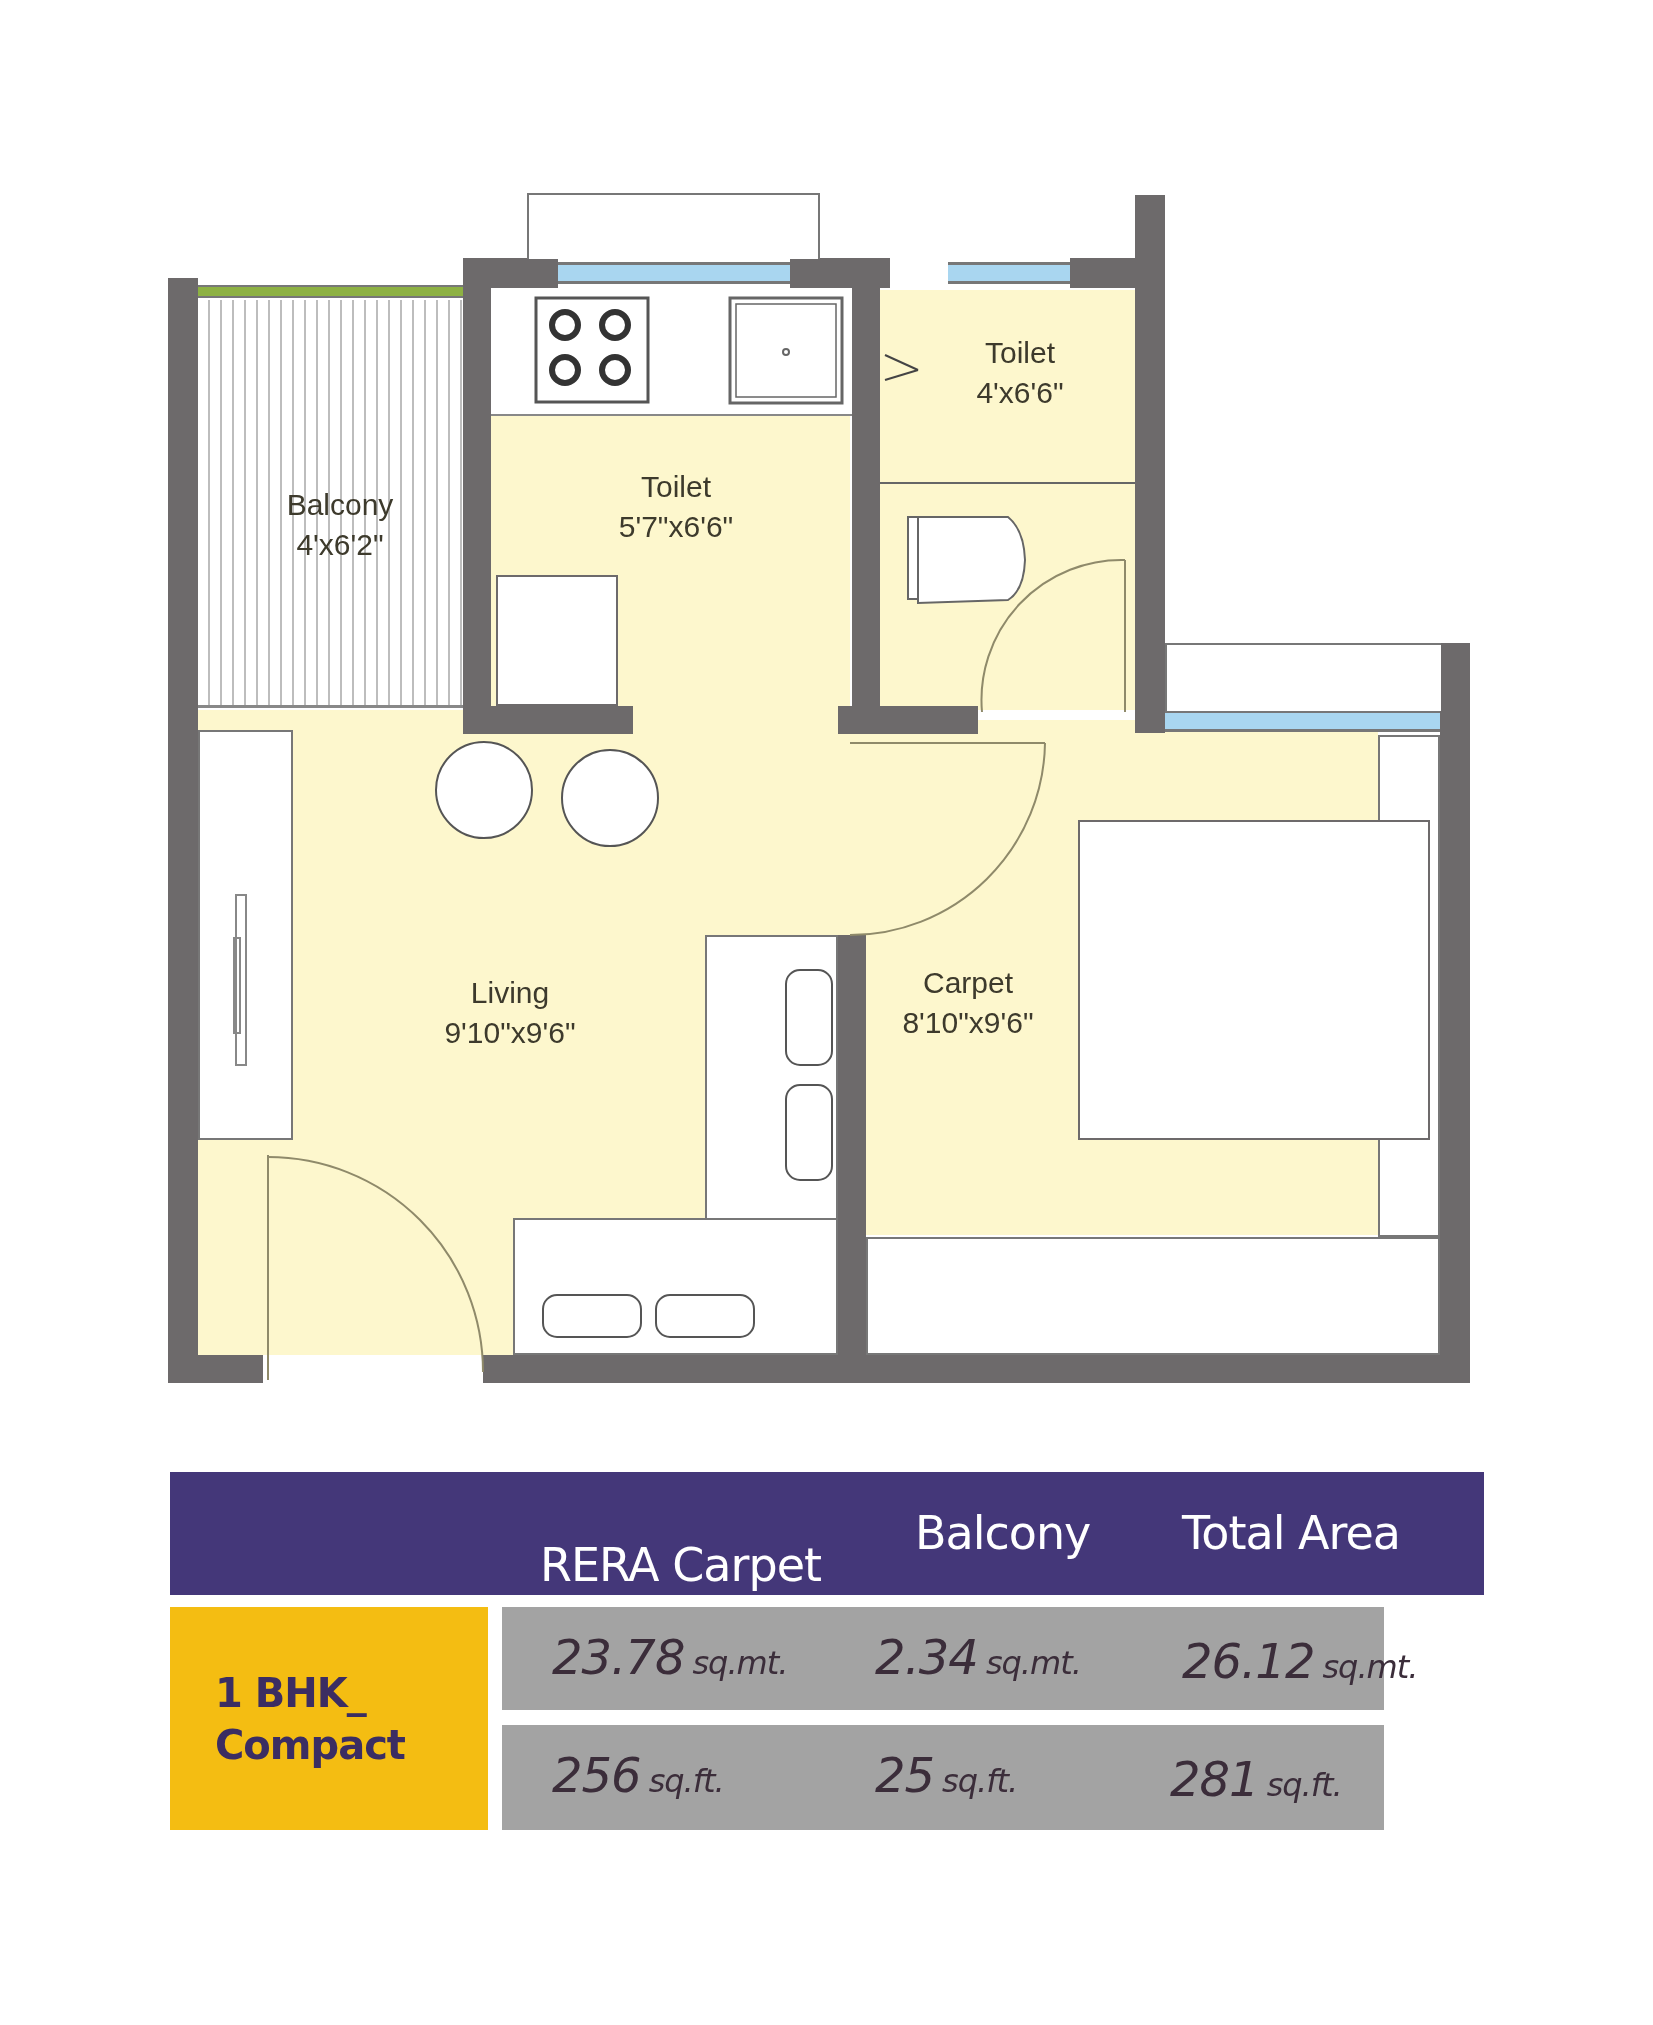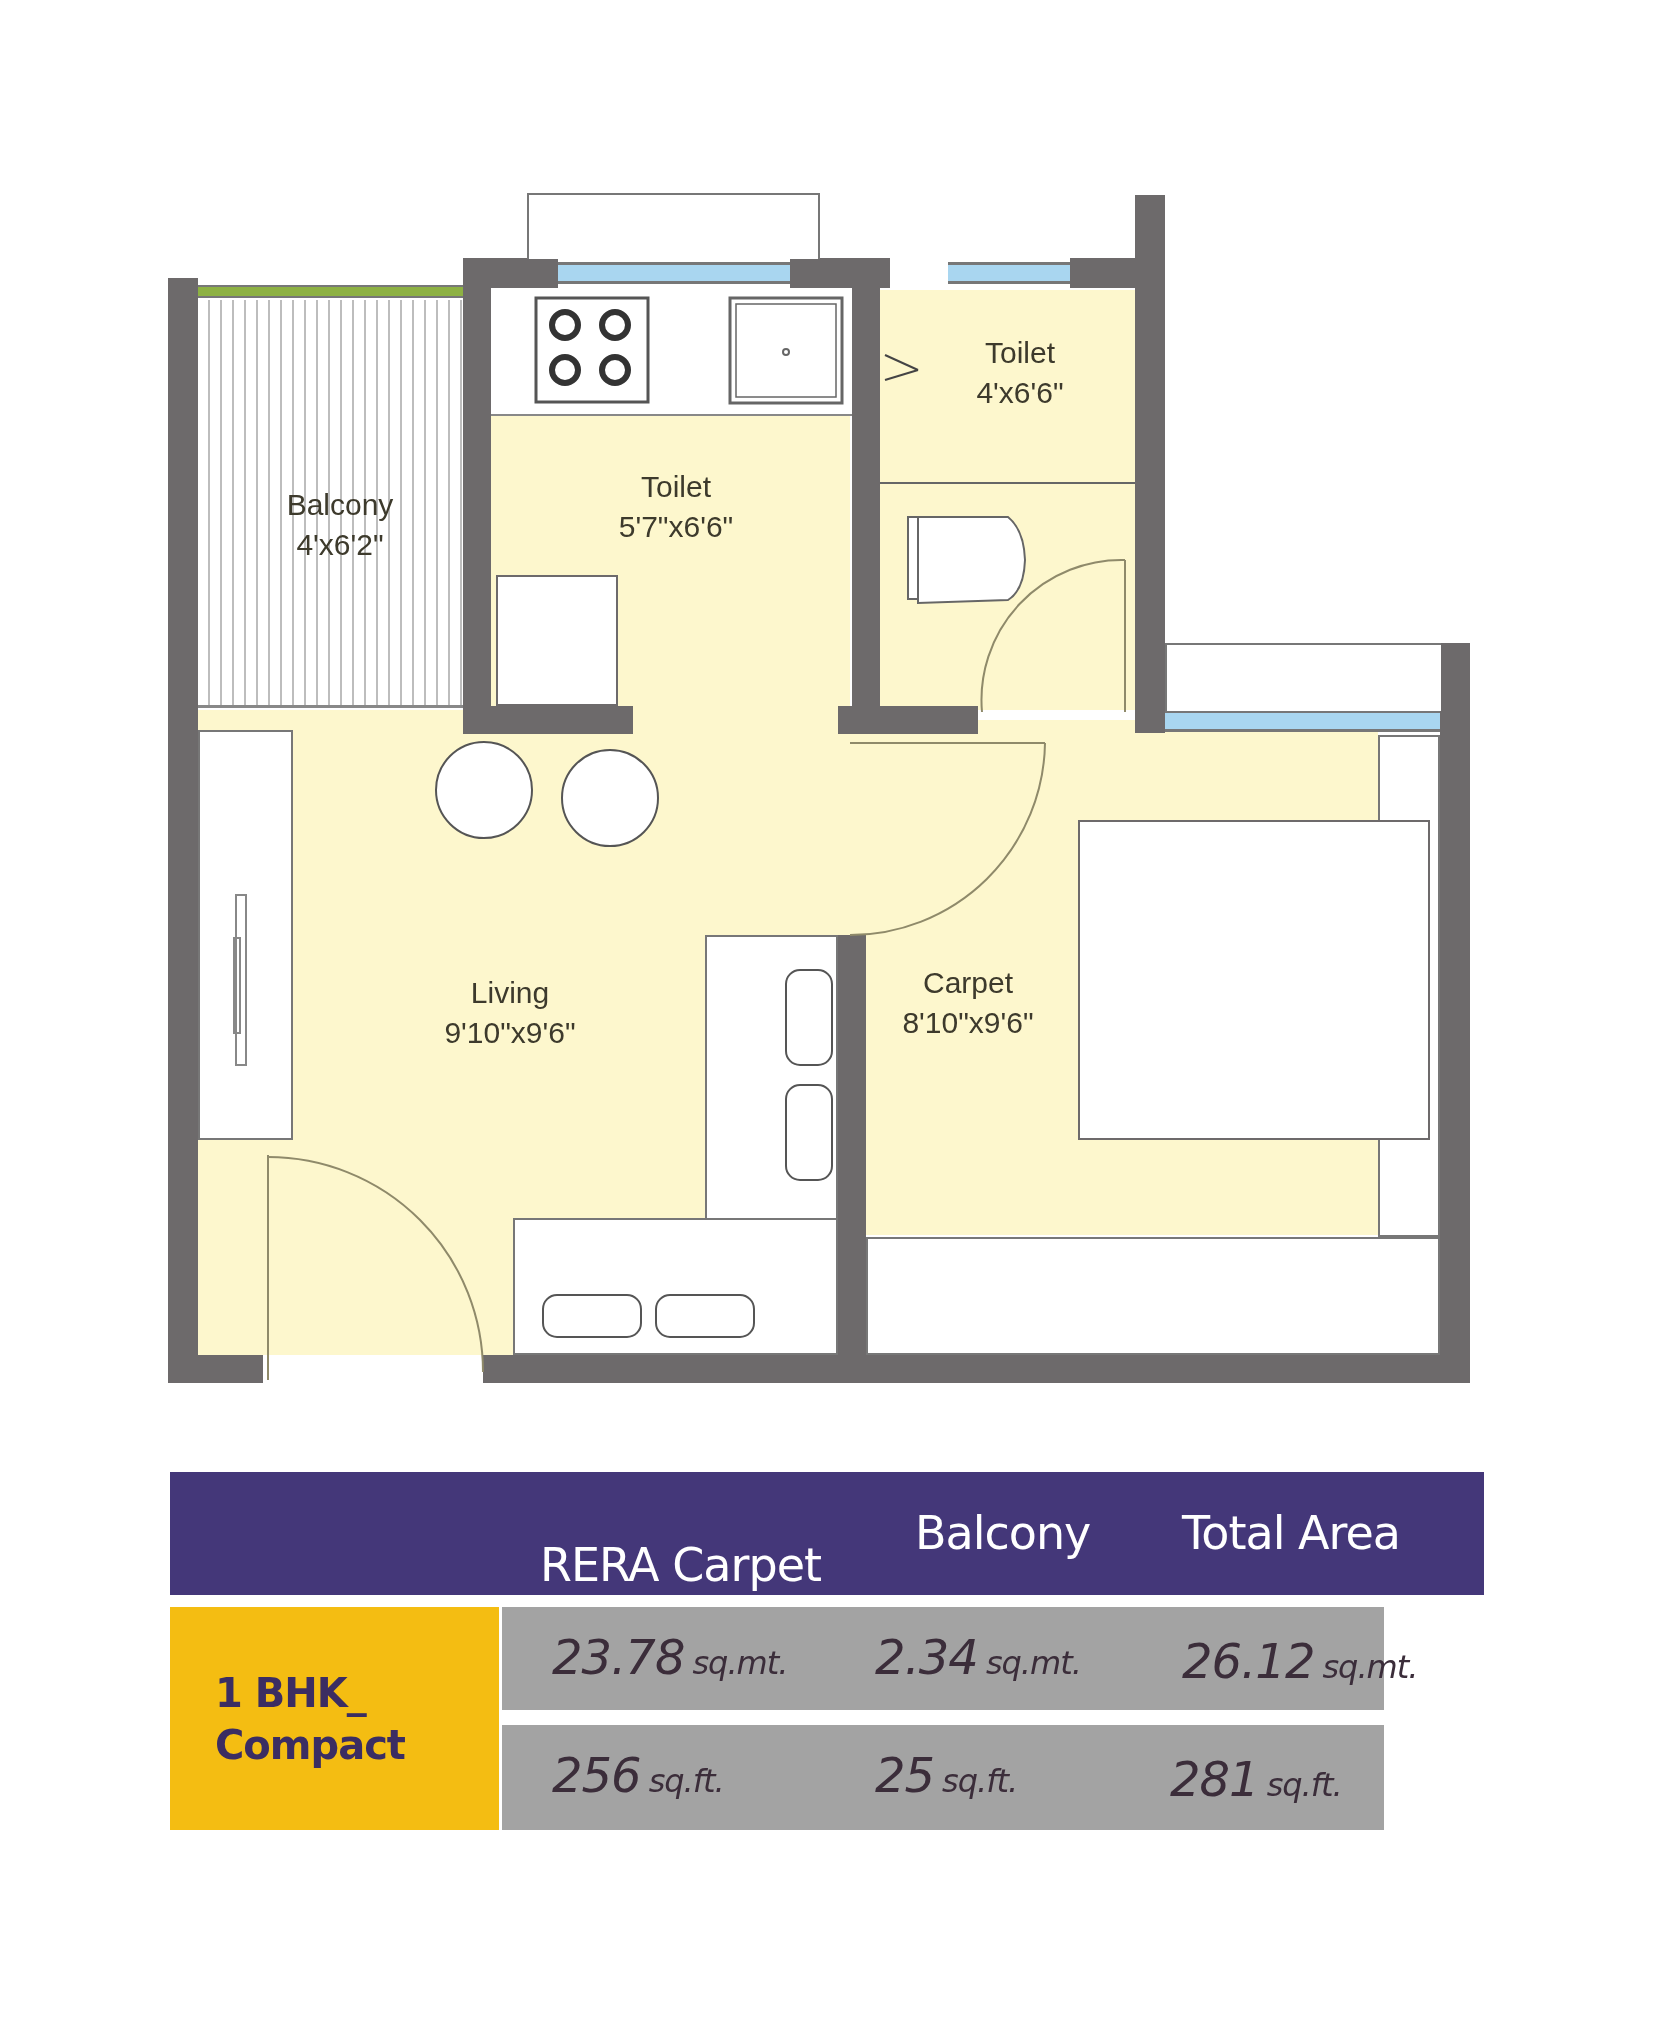--- a/index.html
+++ b/index.html
@@ -8,21 +8,21 @@
   .wall { position:absolute; background:#6d6a6b; }
   .floor { position:absolute; background:#fdf7cd; }
   .white { position:absolute; background:#ffffff; border:2px solid #6d6a6b; box-sizing:border-box; }
   .thin { position:absolute; background:#ffffff; border:2px solid #777; box-sizing:border-box; }
   .win { position:absolute; background:#a9d6f0; border-top:3px solid #777; border-bottom:3px solid #777; box-sizing:border-box; }
   .label { position:absolute; text-align:center; color:#3d3a2c; font-family:"Liberation Sans", sans-serif; font-size:30px; line-height:40px; }
   .plan-svg { position:absolute; left:0; top:0; }
   
   .thead { position:absolute; left:170px; top:1472px; width:1314px; height:123px; background:#443779; }
   .th { position:absolute; top:0; height:123px; line-height:123px; color:#ffffff; font-family:"DejaVu Sans", sans-serif; font-size:46px; letter-spacing:-1px; }
-  .typecell { position:absolute; left:170px; top:1607px; width:318px; height:223px; background:#f4bd12;padding-left:11px; }
+  .typecell { position:absolute; left:170px; top:1607px; width:318px; height:223px; background:#f4bd12; }
   .typetext { position:absolute; left:45px; top:60px; color:#3b2d62; font-family:"DejaVu Sans", sans-serif; font-weight:bold; font-size:40px; line-height:52px; letter-spacing:-1px; }
   .row { position:absolute; left:502px; width:882px; background:#a3a3a3;font-style:italic; }
   .cell { position:absolute; color:#3b2d3a; font-family:"DejaVu Sans", sans-serif; font-size:48px; letter-spacing:-1px; white-space:nowrap; }
   .cell .unit { font-size:32px; margin-left:8px; }
 </style>
 </head>
 <body>
 
 <div>
 

